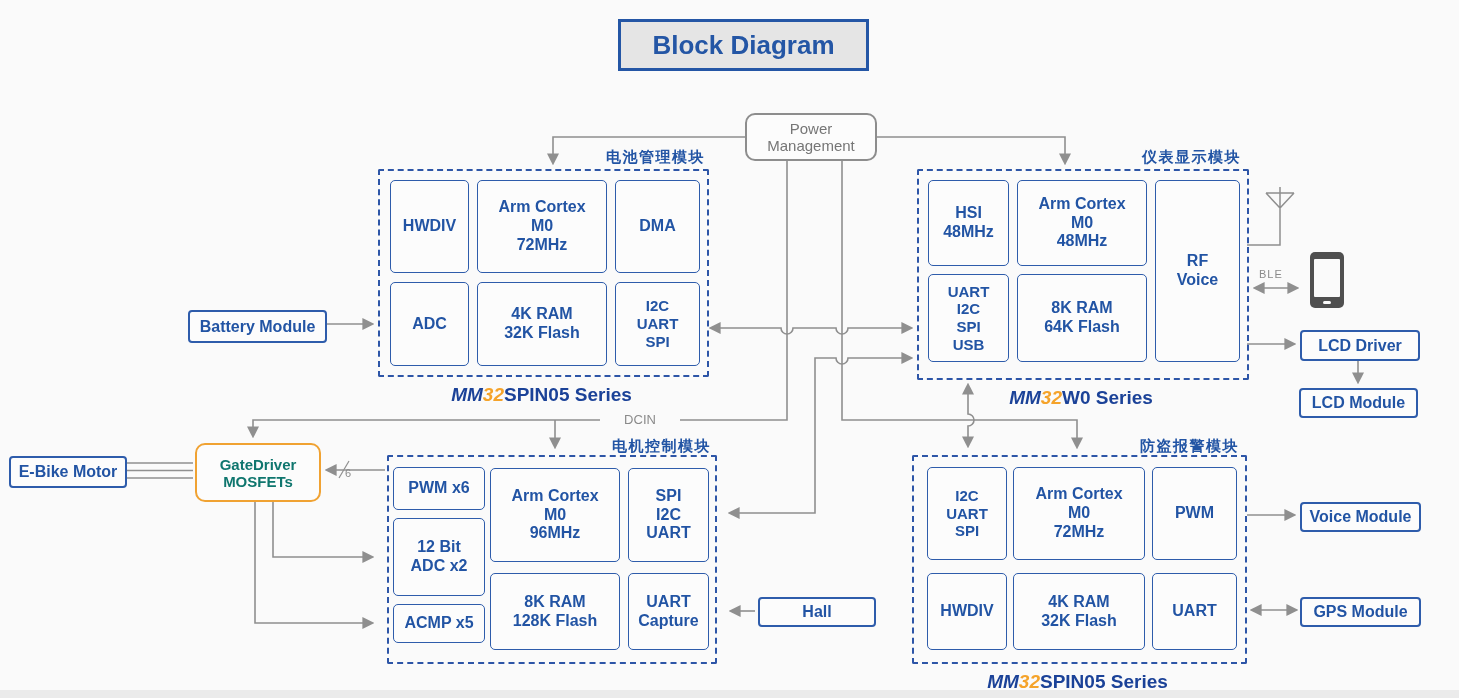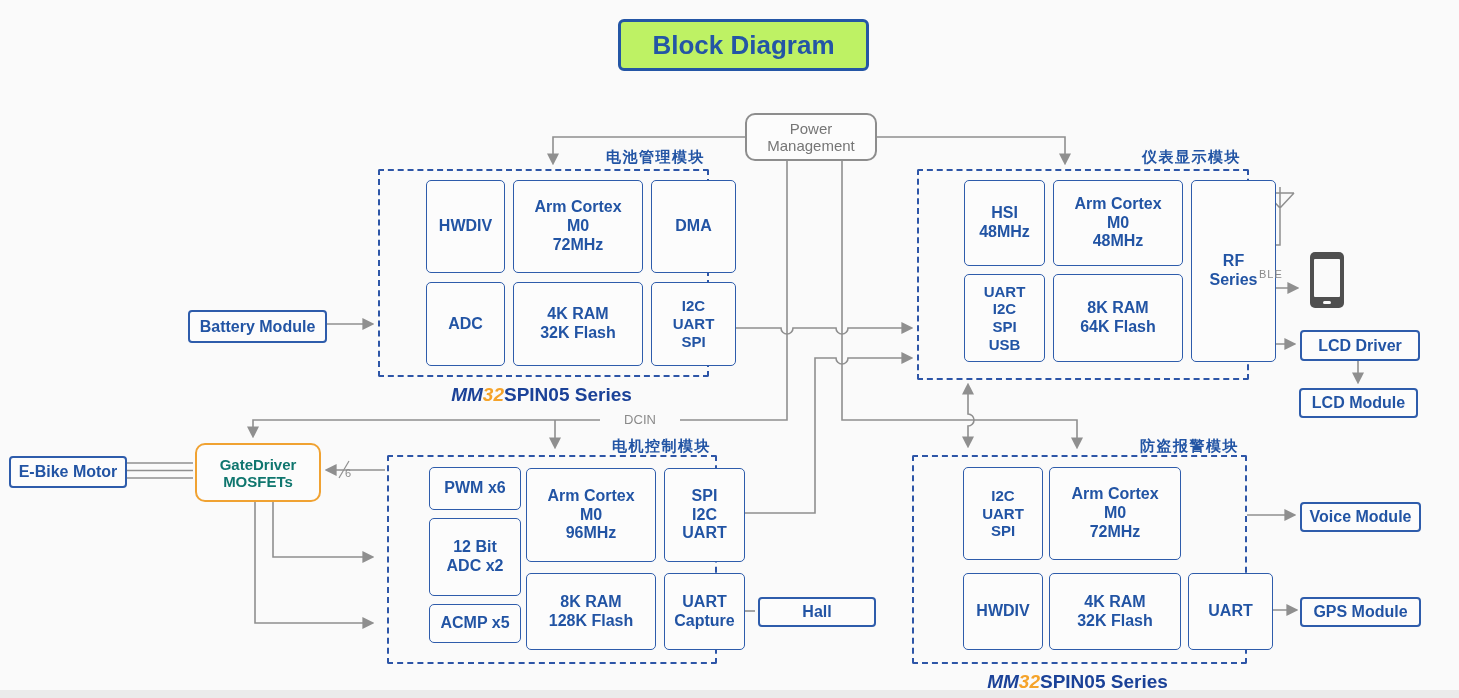--- a/index.html
+++ b/index.html
@@ -1,19 +1,19 @@
 <!DOCTYPE html>
 <html><head>
 <meta charset="utf-8">
 <style>
   html,body{margin:0;padding:0;background:#fafafa;font-family:"Liberation Sans","DejaVu Sans",sans-serif;}
   #canvas{position:relative;width:1459px;height:698px;background:#fafafa;overflow:hidden;}
   .cell{position:absolute;border:1.6px solid #2e5cab;border-radius:5px;background:#fcfcfc;
         display:flex;align-items:center;justify-content:center;text-align:center;
-        color:#2254a4;font-weight:700;font-size:16px;line-height:1.18;white-space:pre-line;margin-left:36px;}
+        color:#2254a4;font-weight:700;font-size:16px;line-height:1.18;white-space:pre-line;}
   .outer{position:absolute;border:2px dashed #2d55a7;border-radius:2px;}
   .cnlabel{position:absolute;color:#2254a4;font-weight:700;font-size:15px;letter-spacing:1.5px;white-space:nowrap;}
   .series{position:absolute;text-align:center;font-size:19px;font-weight:700;color:#1b4298;white-space:nowrap;}
   .series .mm{font-style:italic;}
   .series .num{font-style:italic;color:#f5a32a;}
   .pbox{position:absolute;border:2px solid #2e5cab;border-radius:4px;background:#fcfcfc;
         display:flex;align-items:center;justify-content:center;color:#2254a4;font-weight:700;font-size:16px;white-space:pre-line;text-align:center;}
   .gray-note{position:absolute;color:#8a8a8a;}
   svg{position:absolute;left:0;top:0;}
 </style>
@@ -50,21 +50,21 @@
       <path d="M755 611 H731" marker-end="url(#arr)"></path>
       <path d="M1247 344 H1294" marker-end="url(#arr)"></path>
       <path d="M1358 359 V382" marker-end="url(#arr)"></path>
       <path d="M1255 288 H1297" marker-start="url(#arr)" marker-end="url(#arr)"></path>
       <path d="M1266 193 H1294 M1266 193 L1280 208 M1294 193 L1280 208 M1280 187 V245 H1247" stroke-width="1.5"></path>
       <path d="M1247 515 H1294" marker-end="url(#arr)"></path>
       <path d="M1252 610 H1296" marker-start="url(#arr)" marker-end="url(#arr)"></path>
     </g>
   </svg>
 
-  <div style="position:absolute;left:618px;top:19px;width:245px;height:46px;border:3px solid #2456a5;border-radius:6px;background:#bef264;display:flex;align-items:center;justify-content:center;color:#2456a5;font-size:26px;font-weight:600;">Block Diagram</div>
+  <div style="position:absolute;left:618px;top:19px;width:245px;height:46px;border:3px solid #2456a5;border-radius:0;background:#e5e5e5;display:flex;align-items:center;justify-content:center;color:#2456a5;font-size:26px;font-weight:600;">Block Diagram</div>
 
   <div style="position:absolute;left:745px;top:113px;width:128px;height:44px;border:2px solid #8d8d8d;border-radius:10px;background:#fcfcfc;display:flex;align-items:center;justify-content:center;text-align:center;color:#767676;font-size:15px;white-space:pre-line;">Power
 Management</div>
 
   <div class="outer" style="left:378px;top:169px;width:327px;height:204px;"></div>
   <div class="cnlabel" style="right:754px;top:148px;">电池管理模块</div>
   <div class="cell" style="left:390px;top:180px;width:77px;height:91px;">HWDIV</div>
   <div class="cell" style="left:477px;top:180px;width:128px;height:91px;">Arm Cortex
 M0
 72MHz</div>
@@ -80,27 +80,30 @@
   </div>
 
   <div class="outer" style="left:917px;top:169px;width:328px;height:207px;"></div>
   <div class="cnlabel" style="right:218px;top:148px;text-align:center;">仪表显示模块</div>
   <div class="cell" style="left:928px;top:180px;width:79px;height:84px;">HSI
 48MHz</div>
   <div class="cell" style="left:1017px;top:180px;width:128px;height:84px;">Arm Cortex
 M0
 48MHz</div>
   <div class="cell" style="left:1155px;top:180px;width:83px;height:180px;">RF
-Series</div>
+Voice</div>
   <div class="cell" style="left:928px;top:274px;width:79px;height:86px;font-size:15px;">UART
 I2C
 SPI
 USB</div>
   <div class="cell" style="left:1017px;top:274px;width:128px;height:86px;">8K RAM
 64K Flash</div>
+  <div class="series" style="left:917px;top:387px;width:328px;">
+    <span class="mm">MM</span><span class="num">32</span><span>W0 Series</span>
+  </div>
 
   <div class="outer" style="left:387px;top:455px;width:326px;height:205px;"></div>
   <div class="cnlabel" style="right:748px;top:437px;">电机控制模块</div>
   <div class="cell" style="left:393px;top:467px;width:90px;height:41px;">PWM x6</div>
   <div class="cell" style="left:393px;top:518px;width:90px;height:76px;">12 Bit
 ADC x2</div>
   <div class="cell" style="left:393px;top:604px;width:90px;height:37px;">ACMP x5</div>
   <div class="cell" style="left:490px;top:468px;width:128px;height:92px;">Arm Cortex
 M0
 96MHz</div>
@@ -116,20 +119,21 @@
   </div>
 
   <div class="outer" style="left:912px;top:455px;width:331px;height:205px;"></div>
   <div class="cnlabel" style="right:220px;top:437px;">防盗报警模块</div>
   <div class="cell" style="left:927px;top:467px;width:78px;height:91px;font-size:15px;">I2C
 UART
 SPI</div>
   <div class="cell" style="left:1013px;top:467px;width:130px;height:91px;">Arm Cortex
 M0
 72MHz</div>
+  <div class="cell" style="left:1152px;top:467px;width:83px;height:91px;">PWM</div>
   <div class="cell" style="left:927px;top:573px;width:78px;height:75px;">HWDIV</div>
   <div class="cell" style="left:1013px;top:573px;width:130px;height:75px;">4K RAM
 32K Flash</div>
   <div class="cell" style="left:1152px;top:573px;width:83px;height:75px;">UART</div>
   <div class="series" style="left:912px;top:671px;width:331px;">
     <span class="mm">MM</span><span class="num">32</span><span>SPIN05 Series</span>
   </div>
 
   <div class="pbox" style="left:188px;top:310px;width:135px;height:29px;">Battery Module</div>
   <div class="pbox" style="left:9px;top:456px;width:114px;height:28px;">E-Bike Motor</div>

